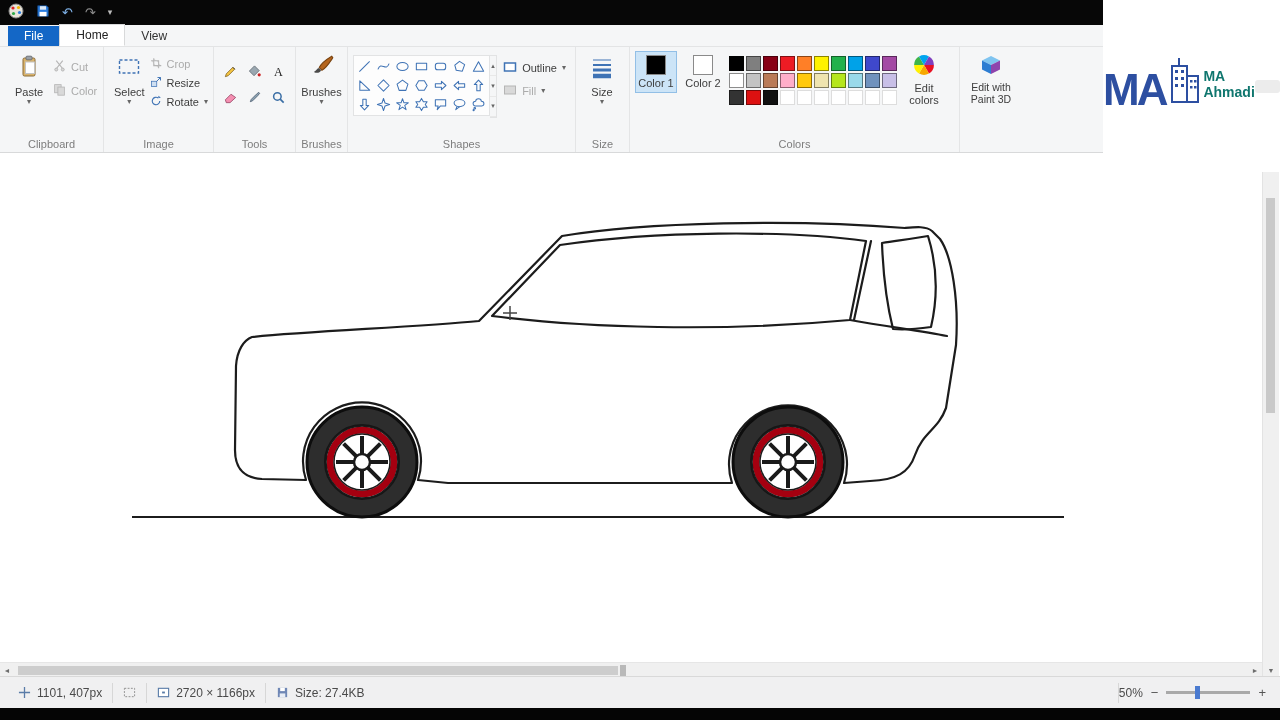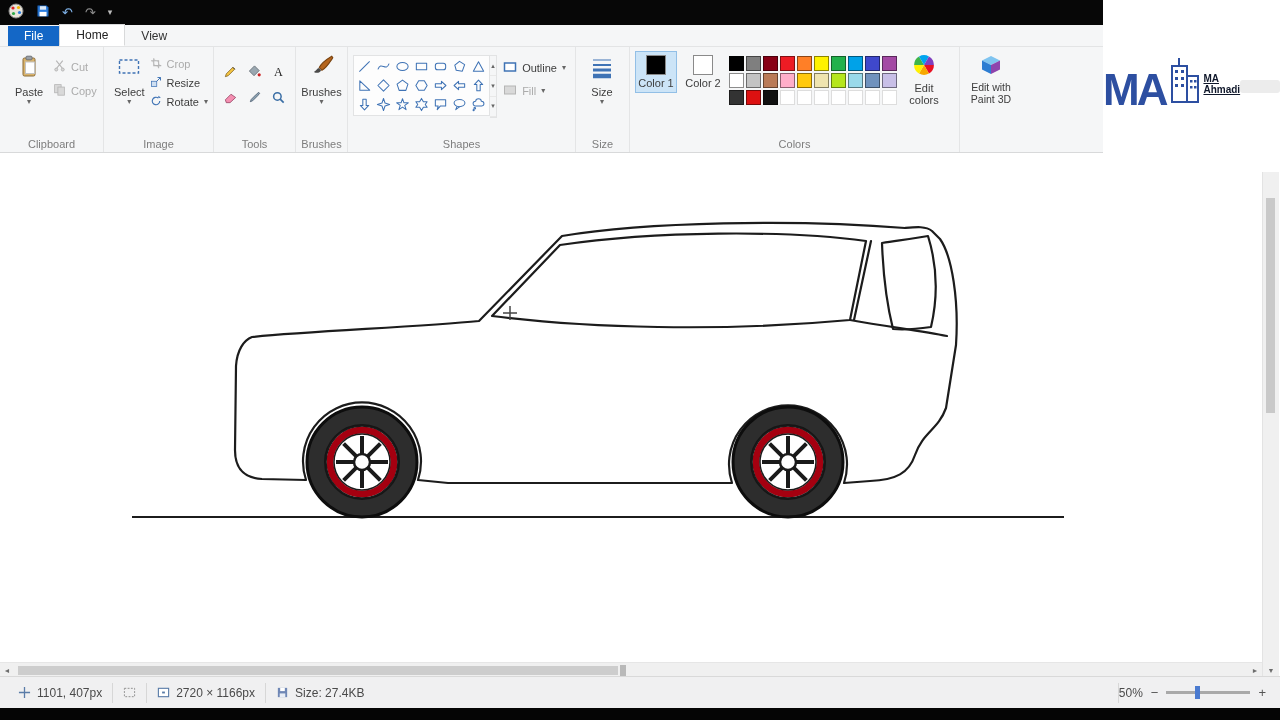--- a/index.html
+++ b/index.html
@@ -66,21 +66,21 @@
   .zoom{display:flex;align-items:center;gap:8px;padding-right:6px;}
   .zoom-track{position:relative;width:84px;height:3px;background:#a9a9a9;}
   .zoom-thumb{position:absolute;left:34%;top:-5px;width:5px;height:13px;background:#4b7bd0;}
   .zoom-btn{font-size:13px;color:#555;}
   .bottombar{position:absolute;left:0;top:708px;width:1280px;height:12px;background:#050505;}
   
   .watermark{position:absolute;left:1103px;top:0;width:177px;height:172px;background:#ffffff;z-index:60;
     display:flex;flex-direction:row;align-items:center;justify-content:flex-end;padding-bottom:6px;box-sizing:border-box;}
   .wm-row{display:flex;align-items:flex-end;gap:2px;}
   .wm-mono{font-size:44px;font-weight:bold;color:#2d4fa1;letter-spacing:-3px;line-height:.9;}
-  .wm-brand{font-size:10px;font-weight:bold;color:#0f172a;margin-top:2px;text-decoration:underline;}
+  .wm-brand{font-size:14px;font-weight:bold;color:#0f766e;margin-top:2px;}
   .wm-ghost{width:118px;height:13px;background:#ececec;border-radius:3px;margin-top:7px;}
   .statusicon{display:inline-flex;}
 </style>
 </head>
 <body>
 
 <div class="titlebar">
   <span>
     <svg width="16" height="16" viewBox="0 0 16 16">
       <circle cx="8" cy="8" r="7" fill="#e8e4da" stroke="#8b8b8b"></circle>
@@ -133,21 +133,21 @@
         </span>
         <span>Cut</span>
       </div>
       <div class="smallbtn disabled">
         <span>
           <svg width="13" height="13" viewBox="0 0 16 16">
             <rect x="2" y="2" width="8" height="10" fill="#e8e8e8" stroke="#9a9a9a"></rect>
             <rect x="6" y="5" width="8" height="10" fill="#f6f6f6" stroke="#9a9a9a"></rect>
           </svg>
         </span>
-        <span>Copy</span>
+        <span>Color</span>
       </div>
     </div>
     <div class="rgroup-label">Clipboard</div>
   </div>
 
   <div class="rgroup" style="width:110px;">
     <div class="bigbtn" style="width:44px;">
       <span>
         <svg width="24" height="26" viewBox="0 0 24 24">
           <rect x="2.5" y="5" width="19" height="13" fill="none" stroke="#3f73b5" stroke-width="1.4" stroke-dasharray="3,2"></rect>

